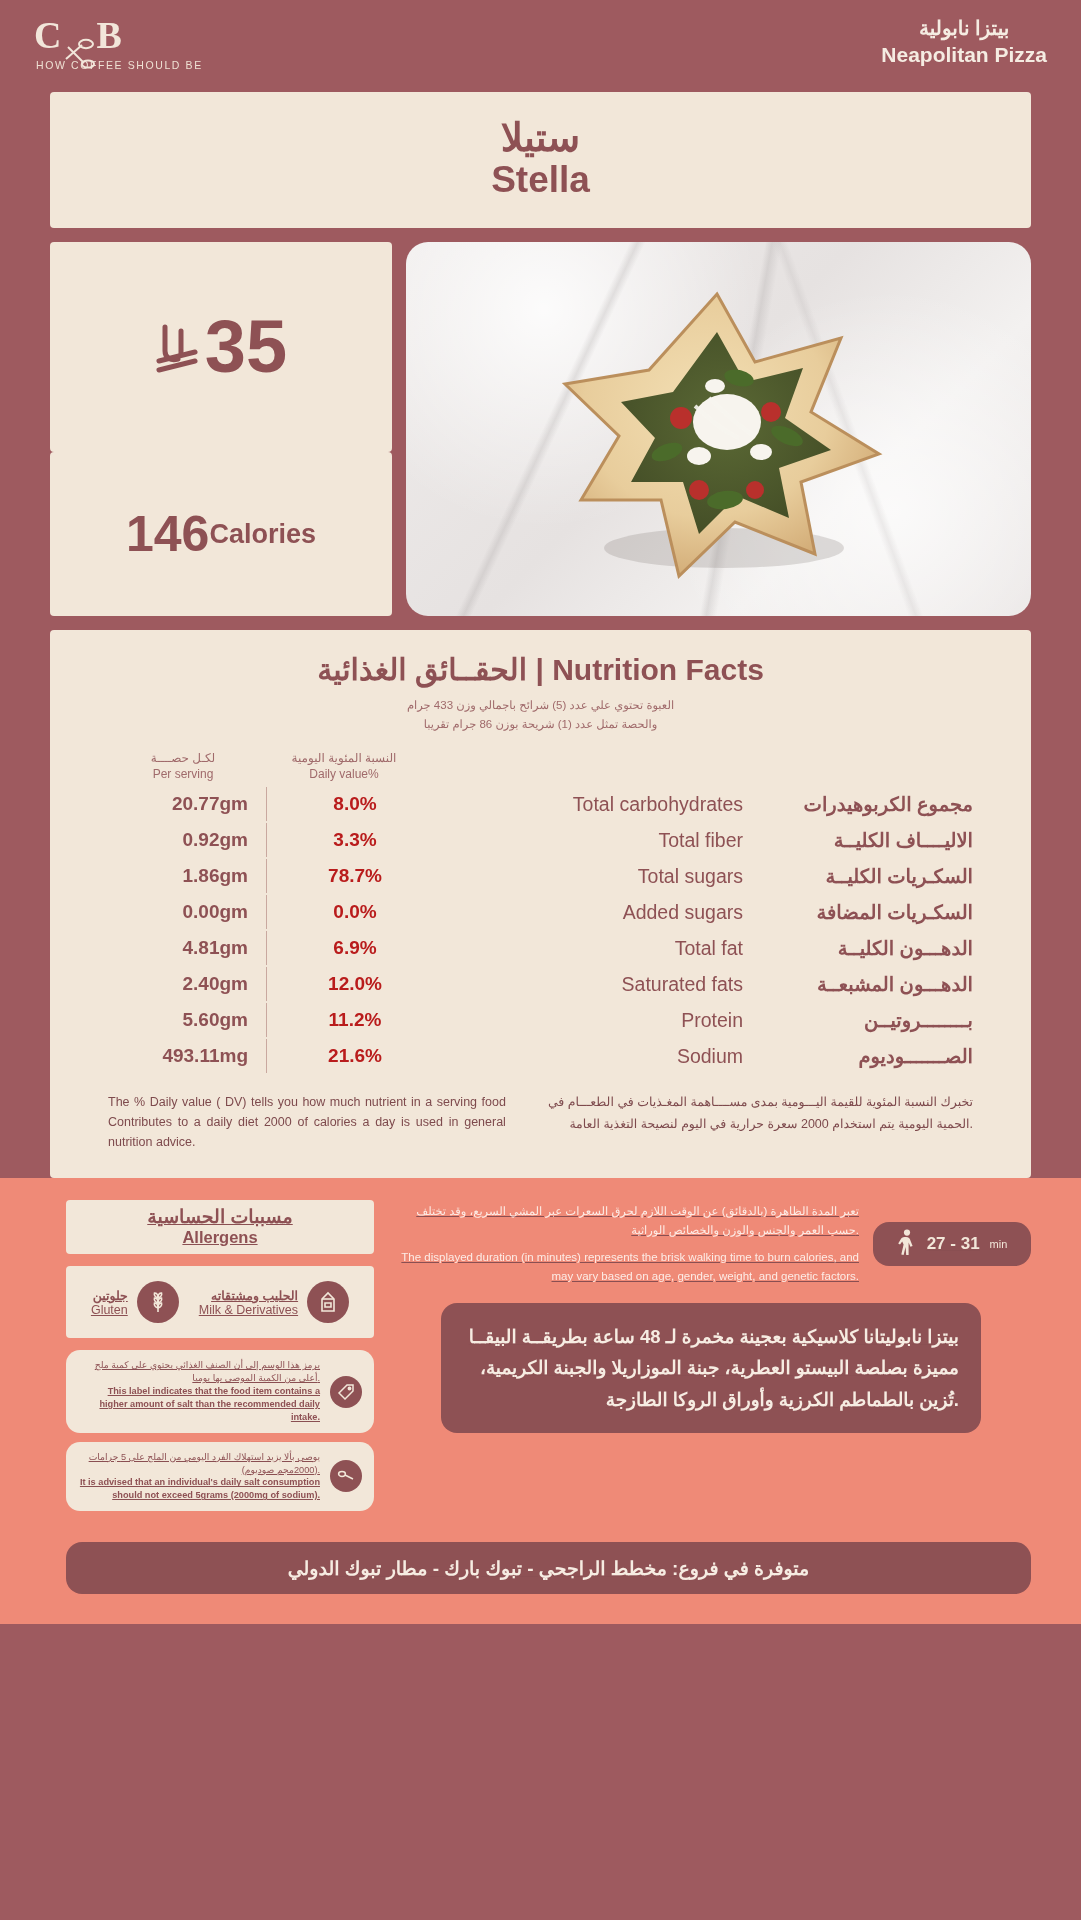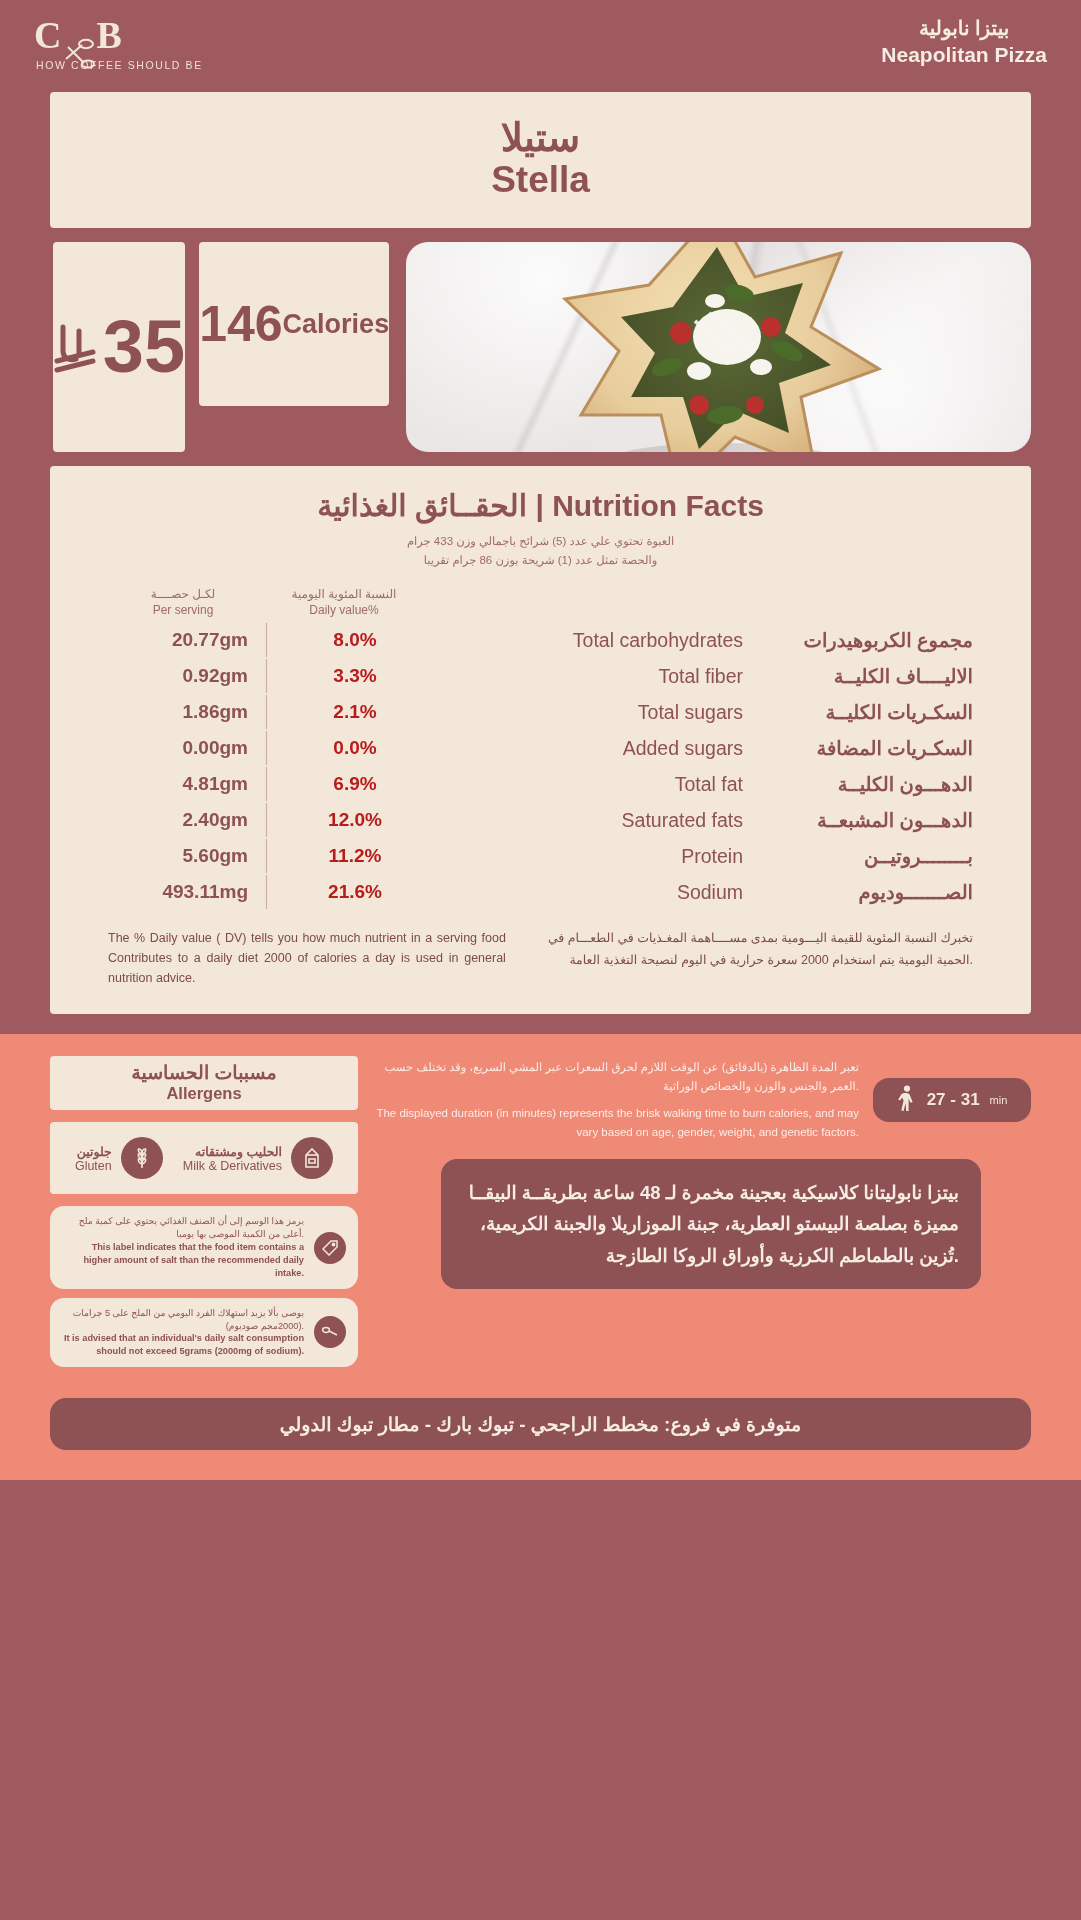--- a/index.html
+++ b/index.html
@@ -60,21 +60,21 @@
   .title-ar { font-size: 39px; font-weight: 700; color: #8e5154; line-height: 1.05; }
   .title-en { font-size: 37px; font-weight: 700; color: #8e5154; line-height: 1.15; }
 
   
   .mid-row {
     display: flex;
     gap: 14px;
     margin: 14px 50px 0 50px;
     align-items: stretch;
   }
-  .left-col { display: flex; flex-direction: row; gap: 14px; width: 342px; justify-content: center; }
+  .left-col { display: flex; flex-direction: column; gap: 0; width: 342px; }
   .price-card { height: 210px; display: flex; align-items: center; justify-content: center; gap: 6px; }
   .riyal {
     width: 44px; height: 52px; position: relative; color: #8e5154;
   }
   .price-num { font-size: 74px; font-weight: 700; color: #8e5154; line-height: 1; }
   .cal-card { height: 164px; display: flex; align-items: center; justify-content: center; }
   .cal-num { font-size: 50px; font-weight: 700; color: #8e5154; }
   .cal-word { font-size: 27px; font-weight: 600; color: #8e5154; }
 
   .photo-card {
@@ -118,23 +118,23 @@
   .cell-en { flex: 1; text-align: right; font-size: 19.5px; color: #8e5154; padding-right: 18px; }
   .cell-ar { width: 212px; text-align: right; font-size: 19.5px; font-weight: 700; color: #8e5154; }
 
   .nut-notes { display: flex; padding: 18px 58px 0 58px; gap: 40px; }
   .note-en { width: 46%; font-size: 12.5px; line-height: 1.6; color: #7e4a4d; text-align: justify; }
   .note-ar { flex: 1; font-size: 12.5px; line-height: 1.7; color: #7e4a4d; text-align: right; }
 
   
   .salmon {
     background: #ef8a77;
-    margin-top: 20px;
-    padding: 22px 0 0 0;
+    padding: 22px 0 0 16px;
     position: relative;
+    text-decoration: underline;
   }
   .salmon-top { display: flex; gap: 12px; padding: 0 50px; align-items: flex-start; }
   .allerg-col { width: 308px; }
   .allerg-title-card { height: 54px; display: flex; flex-direction: column; align-items: center; justify-content: center; }
   .allerg-ar { font-size: 19px; font-weight: 700; color: #8e5154; line-height: 1.1; }
   .allerg-en { font-size: 16.5px; font-weight: 600; color: #8e5154; line-height: 1.2; }
 
   .allerg-items-card { margin-top: 12px; height: 72px; display: flex; align-items: center; justify-content: center; gap: 20px; }
   .allerg-item { display: flex; align-items: center; gap: 9px; }
   .allerg-labels { text-align: right; }
@@ -312,21 +312,21 @@
       <div class="nut-row">
         <div class="cell-serv">0.92gm</div>
         <div class="vline"></div>
         <div class="cell-dv">3.3%</div>
         <div class="cell-en">Total fiber</div>
         <div class="cell-ar">الاليــــاف الكليــة</div>
       </div>
       <div class="nut-row">
         <div class="cell-serv">1.86gm</div>
         <div class="vline"></div>
-        <div class="cell-dv">2.1%</div>
+        <div class="cell-dv">78.7%</div>
         <div class="cell-en">Total sugars</div>
         <div class="cell-ar">السكـريات الكليــة</div>
       </div>
       <div class="nut-row">
         <div class="cell-serv">0.00gm</div>
         <div class="vline"></div>
         <div class="cell-dv">0.0%</div>
         <div class="cell-en">Added sugars</div>
         <div class="cell-ar">السكـريات المضافة</div>
       </div>

